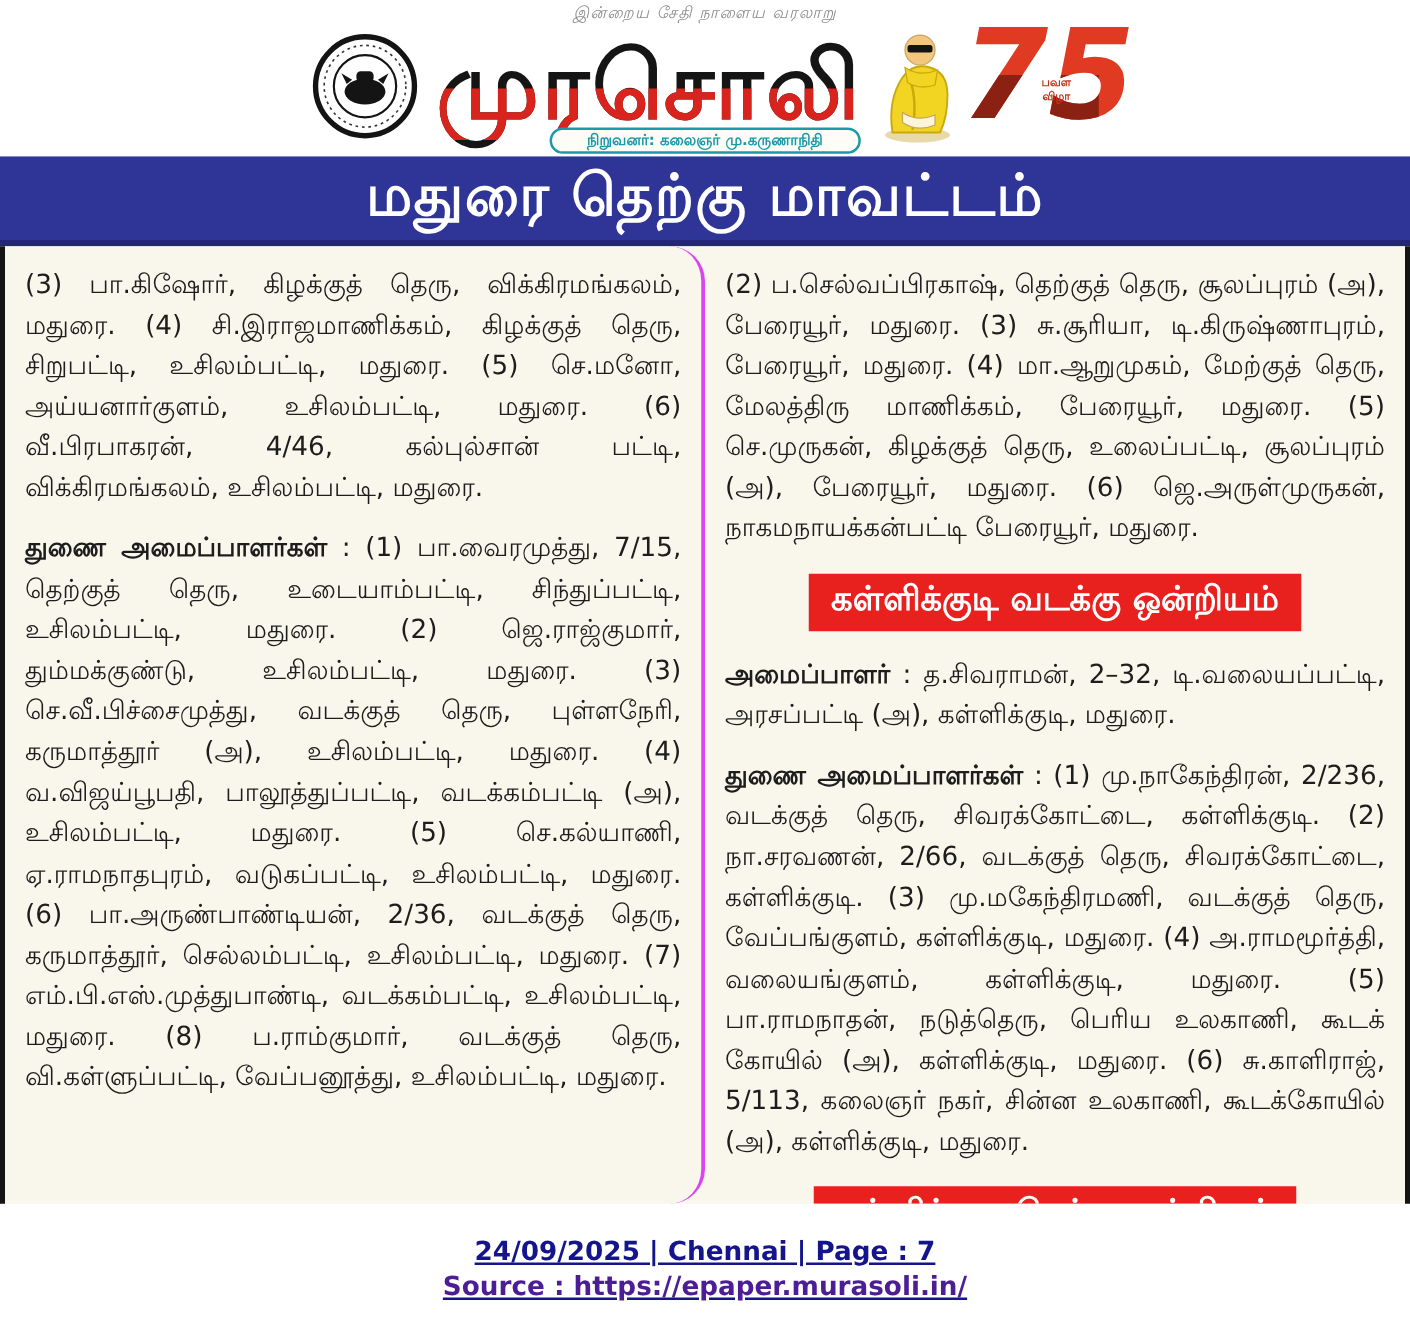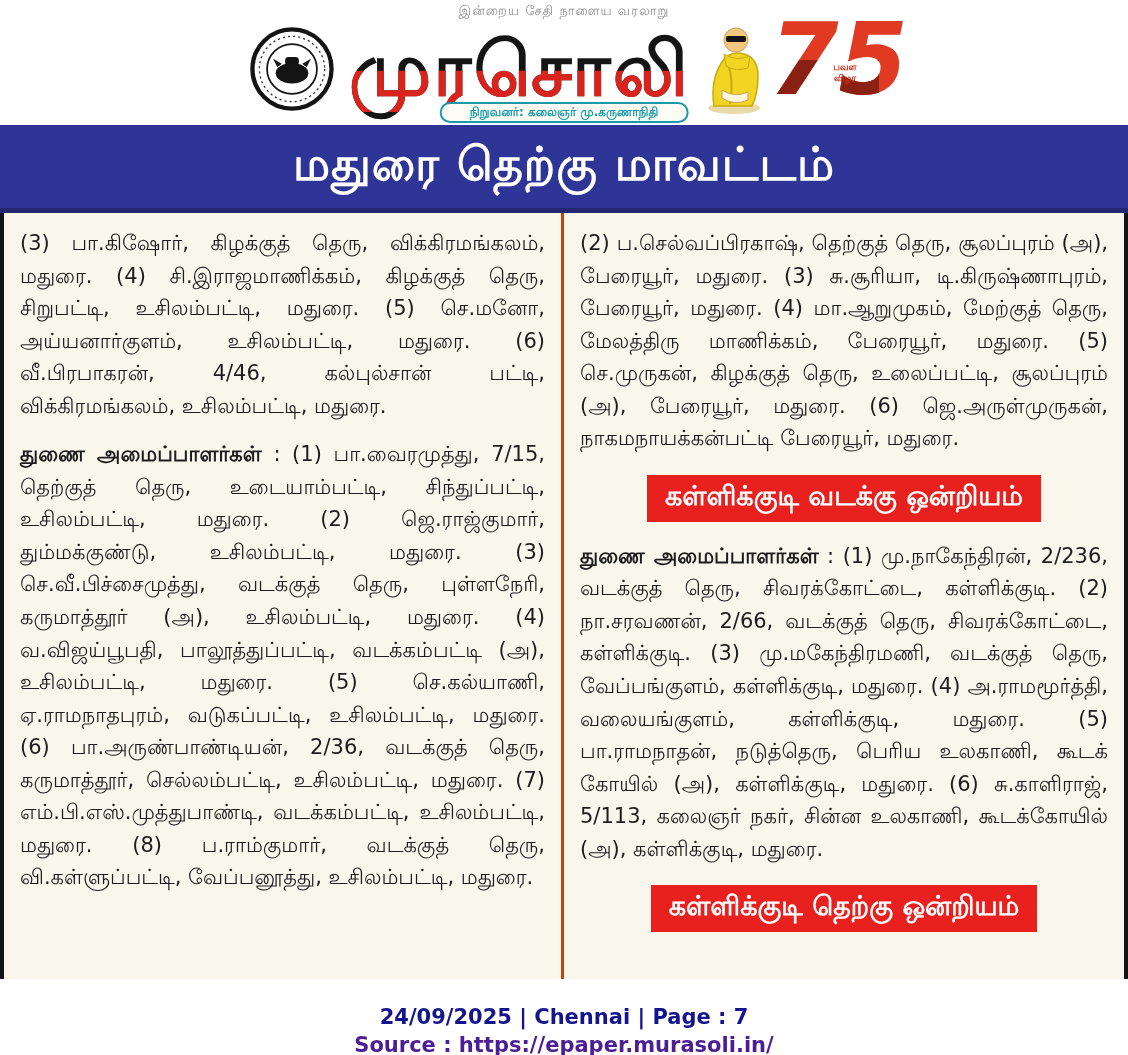--- a/index.html
+++ b/index.html
@@ -2,21 +2,21 @@
 <html><head>
 <meta charset="utf-8">
 <style>
   * { margin: 0; padding: 0; box-sizing: border-box; }
   html, body { width: 1128px; height: 1055px; background: #ffffff; overflow: hidden; }
   body { font-family: "DejaVu Sans", "Liberation Sans", sans-serif; }
 
   
   .masthead { position: relative; width: 100%; height: 125px; background: #fff; }
   .tagline { position: absolute; top: 3px; left: 0; right: 0; text-align: center;
-             color: #8d8d8d; font-size: 13px; letter-spacing: 1px; }
+             color: #8d8d8d; font-size: 13px; letter-spacing: 1px; font-style: italic; }
   .mast-row { position: absolute; top: 20px; left: 0; right: 0;
               display: flex; justify-content: center; align-items: center; gap: 14px; }
   .emblem { width: 86px; height: 86px; flex: 0 0 auto; }
   .wordmark { position: relative; height: 86px; line-height: 86px;
               font-size: 74px; font-weight: bold; letter-spacing: 2px; white-space: nowrap; }
   .wordmark .layer { display: block; }
   .wordmark .top-half { color: #151515; }
   .wordmark .bottom-half { position: absolute; inset: 0; color: #d9241d;
               clip-path: inset(52% 0 0 0); }
   .hero { position: relative; width: 175px; height: 104px; flex: 0 0 auto; margin-top: -6px; }
@@ -27,40 +27,40 @@
   .anniv .num .n-top { color: #e03a22; }
   .anniv .num .n-bottom { position: absolute; inset: 0; color: #8a2112; clip-path: inset(50% 0 0 0); }
   .anniv-sub { position: absolute; right: 14px; top: 56px; width: 40px; text-align: center;
                color: #c5311c; font-size: 9px; font-weight: bold; line-height: 1.2; }
   .founder-box { position: absolute; bottom: 2px; left: 50%; transform: translateX(-50%);
                  border: 2px solid #1a9aa9; border-radius: 12px; color: #1a9aa9;
                  font-size: 12px; font-weight: bold; padding: 1px 28px; background: #fdfdf6;
                  white-space: nowrap; }
 
   
-  .banner { width: 100%; height: 88px; background: #2e3596; border-bottom: 5px solid #23276f;
+  .banner { width: 100%; height: 72px; background: #2e3596; border-bottom: 5px solid #23276f;
             display: flex; align-items: center; justify-content: center; }
   .banner-title { color: #ffffff; font-size: 46px; font-weight: bold; letter-spacing: 1px; }
 
   
   .content { width: 100%; height: 766px; background: #f9f6ec; display: flex;
              border-left: 4px solid #141414; border-right: 4px solid #141414;
              overflow: hidden; }
   .col { width: 50%; padding: 14px 16px 0 16px; overflow: hidden; }
-  .col-left { border-right: 3px solid #c2410c; }
+  .col-left { border-right: 3px solid #d946ef; border-radius: 28px; }
   .para { text-align: justify; color: #1d1d1d; font-size: 21px; line-height: 1.55;
           margin-bottom: 16px; }
   .para b { font-weight: bold; }
   .section-header { display: block; width: fit-content; margin: 20px auto 18px auto;
           background: #e9211e; color: #ffffff; font-size: 27px; font-weight: bold;
           padding: 5px 18px 7px 18px; text-align: center; white-space: nowrap; }
 
   
   .page-footer { margin-top: 24px; text-align: center; color: #14148c;
-                 font-weight: bold; font-size: 21px; line-height: 1.35; }
+                 font-weight: bold; font-size: 21px; line-height: 1.35; text-decoration: underline; }
   .page-footer .src { color: #4c1d95; text-decoration: none; }
 </style>
 </head>
 <body>
 
 <header class="masthead">
   <div class="tagline">இன்றைய சேதி நாளைய வரலாறு</div>
 
   <div class="mast-row">
 
@@ -117,20 +117,21 @@
 
     <p class="para"><b>துணை அமைப்பாளர்கள்</b><span> : (1) பா.வைரமுத்து, 7/15, தெற்குத் தெரு, உடையாம்பட்டி, சிந்துப்பட்டி, உசிலம்பட்டி, மதுரை. (2) ஜெ.ராஜ்குமார், தும்மக்குண்டு, உசிலம்பட்டி, மதுரை. (3) செ.வீ.பிச்சைமுத்து, வடக்குத் தெரு, புள்ளநேரி, கருமாத்தூர் (அ), உசிலம்பட்டி, மதுரை. (4) வ.விஜய்பூபதி, பாலூத்துப்பட்டி, வடக்கம்பட்டி (அ), உசிலம்பட்டி, மதுரை. (5) செ.கல்யாணி, ஏ.ராமநாதபுரம், வடுகப்பட்டி, உசிலம்பட்டி, மதுரை. (6) பா.அருண்பாண்டியன், 2/36, வடக்குத் தெரு, கருமாத்தூர், செல்லம்பட்டி, உசிலம்பட்டி, மதுரை. (7) எம்.பி.எஸ்.முத்துபாண்டி, வடக்கம்பட்டி, உசிலம்பட்டி, மதுரை. (8) ப.ராம்குமார், வடக்குத் தெரு, வி.கள்ளுப்பட்டி, வேப்பனூத்து, உசிலம்பட்டி, மதுரை.</span></p>
 
   </section>
 
   <section class="col col-right">
     <p class="para">(2) ப.செல்வப்பிரகாஷ், தெற்குத் தெரு, சூலப்புரம் (அ), பேரையூர், மதுரை.  (3) சு.சூரியா, டி.கிருஷ்ணாபுரம், பேரையூர், மதுரை. (4) மா.ஆறுமுகம், மேற்குத் தெரு, மேலத்திரு மாணிக்கம், பேரையூர், மதுரை.  (5) செ.முருகன், கிழக்குத் தெரு, உலைப்பட்டி, சூலப்புரம் (அ), பேரையூர், மதுரை. (6) ஜெ.அருள்முருகன், நாகமநாயக்கன்பட்டி பேரையூர், மதுரை.</p>
 
     <div class="section-header">கள்ளிக்குடி வடக்கு ஒன்றியம்</div>
 
+    <p class="para"><b>அமைப்பாளர்</b><span> : த.சிவராமன், 2–32, டி.வலையப்பட்டி, அரசப்பட்டி (அ), கள்ளிக்குடி, மதுரை.</span></p>
 
     <p class="para"><b>துணை அமைப்பாளர்கள்</b><span> : (1) மு.நாகேந்திரன், 2/236, வடக்குத் தெரு,  சிவரக்கோட்டை, கள்ளிக்குடி. (2) நா.சரவணன், 2/66, வடக்குத் தெரு,  சிவரக்கோட்டை, கள்ளிக்குடி. (3) மு.மகேந்திரமணி, வடக்குத் தெரு, வேப்பங்குளம், கள்ளிக்குடி, மதுரை. (4) அ.ராமமூர்த்தி, வலையங்குளம், கள்ளிக்குடி, மதுரை.  (5) பா.ராமநாதன், நடுத்தெரு, பெரிய உலகாணி,  கூடக் கோயில் (அ), கள்ளிக்குடி, மதுரை. (6) சு.காளிராஜ், 5/113, கலைஞர் நகர், சின்ன உலகாணி, கூடக்கோயில் (அ), கள்ளிக்குடி, மதுரை.</span></p>
 
     <div class="section-header">கள்ளிக்குடி தெற்கு ஒன்றியம்</div>
   </section>
 
 </main>
 
 <footer class="page-footer">
   <div>24/09/2025 | Chennai | Page : 7</div>

